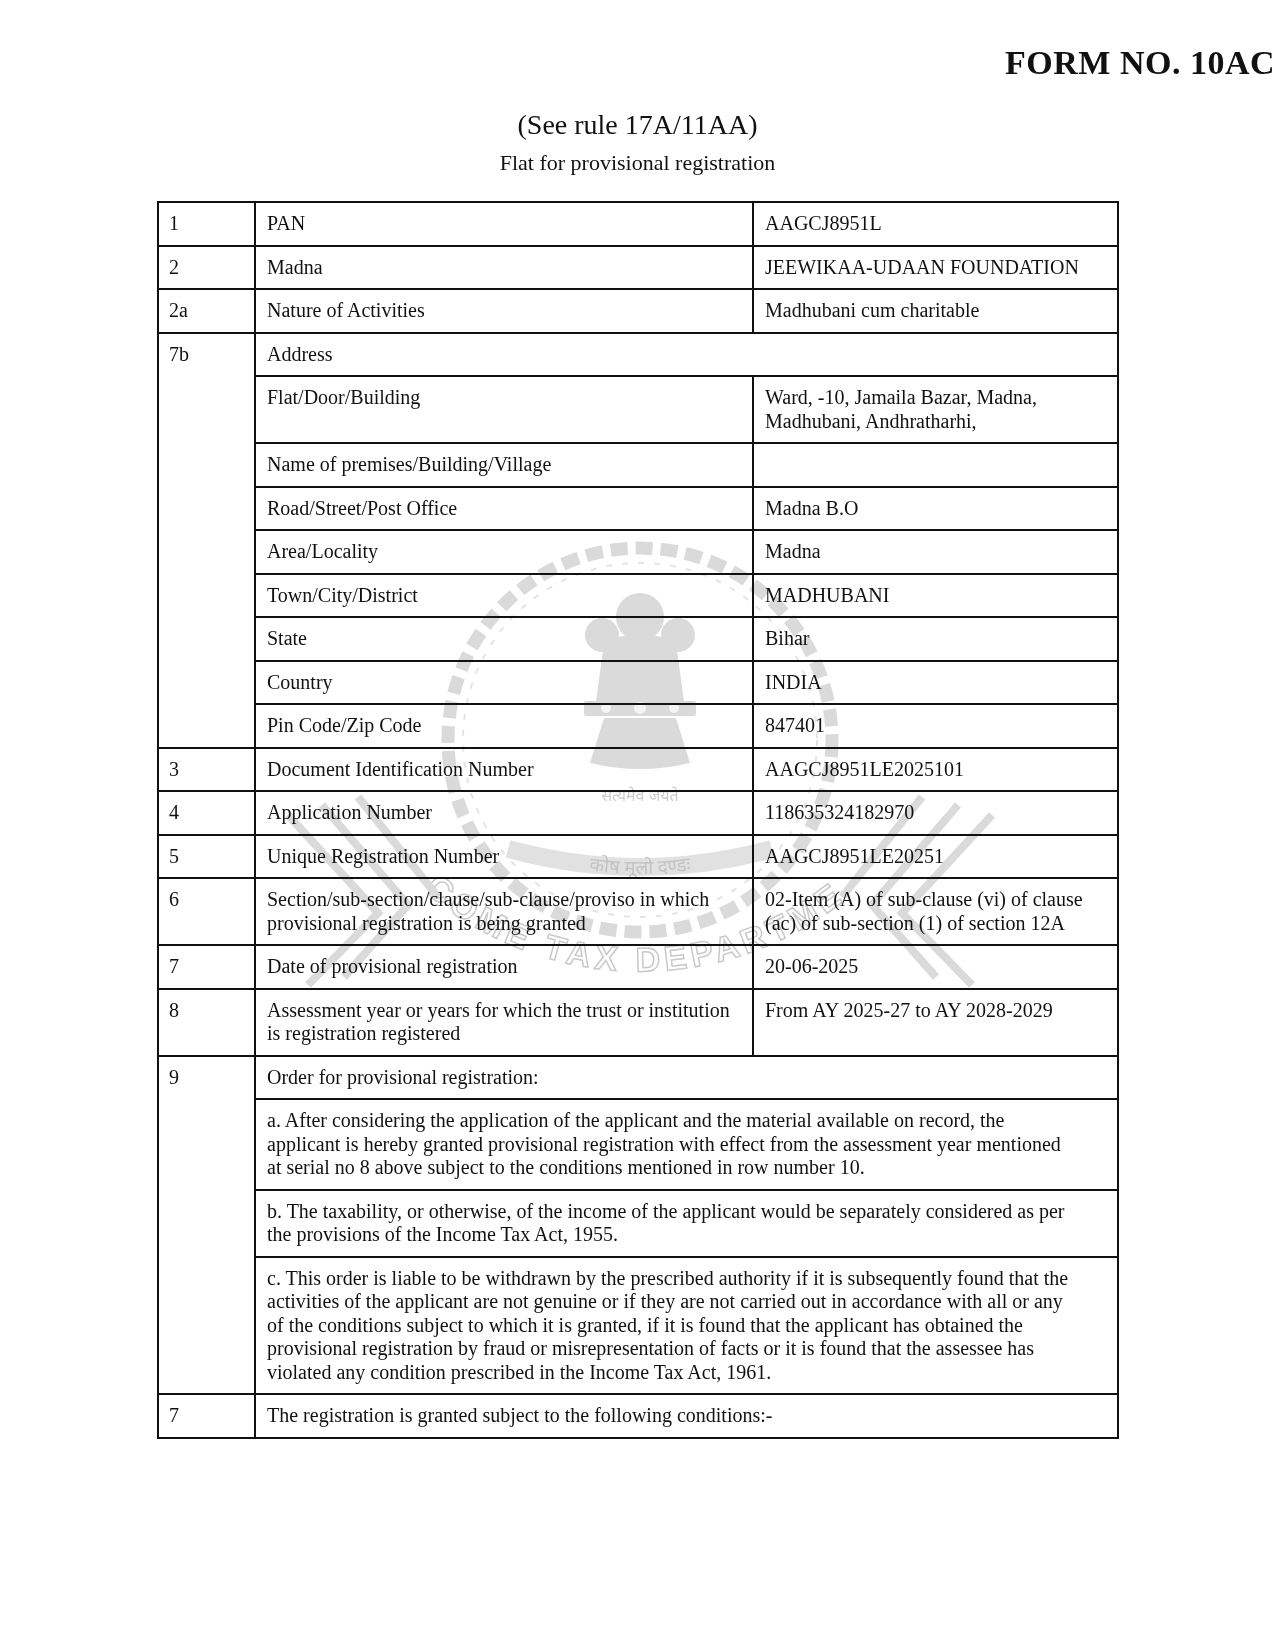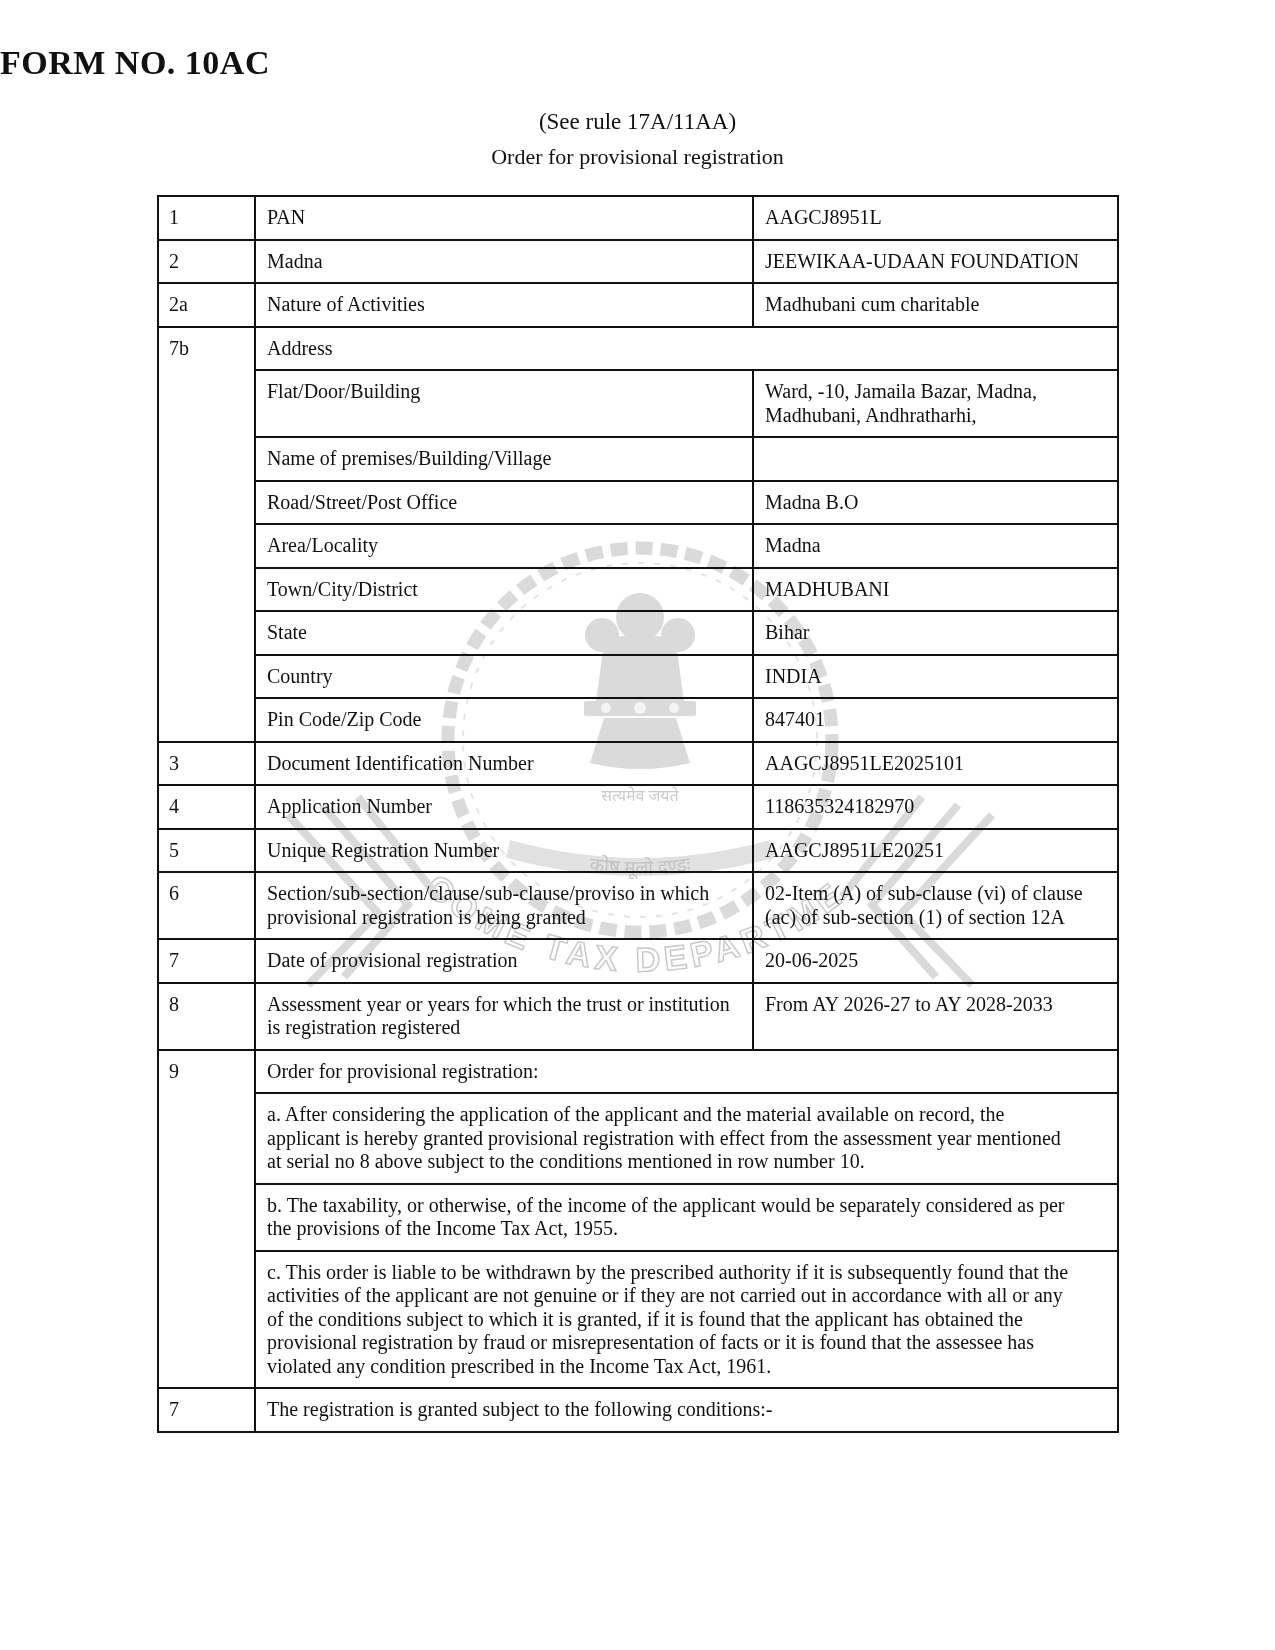--- a/index.html
+++ b/index.html
@@ -19,28 +19,28 @@
     width: 770px; height: 540px;
     z-index: 0;
     opacity: 0.9;
     pointer-events: none;
   }
 
   .content { position: relative; z-index: 1; }
 
   h1.form-title {
     margin: 0; padding-top: 44px;
-    text-align: left;
+    text-align: right;
     font-size: 34px; font-weight: bold;
     letter-spacing: 0.5px;
   }
   .rule-ref {
     margin-top: 27px;
     text-align: center;
-    font-size: 23px;
+    font-size: 28px;
   }
   .order-sub {
     margin-top: 9px;
     text-align: center;
     font-size: 22px;
   }
 
   table.reg-table {
     margin: 25px 0 0 157px;
     width: 960px;
@@ -108,21 +108,21 @@
     <g stroke="#d6d6d6" stroke-width="8" fill="none">
       <path d="M 734 310 L 644 408 L 714 480"></path>
       <path d="M 700 300 L 614 400 L 678 472"></path>
       <path d="M 664 292 L 584 392"></path>
     </g>
   </svg>
 
   <div class="content">
     <h1 class="form-title">FORM NO. 10AC</h1>
     <div class="rule-ref">(See rule 17A/11AA)</div>
-    <div class="order-sub">Order for provisional registration</div>
+    <div class="order-sub">Flat for provisional registration</div>
 
     <table class="reg-table">
       <colgroup>
         <col style="width:97px">
         <col style="width:498px">
         <col style="width:365px">
       </colgroup>
       <tbody>
         <tr>
           <td class="num">1</td>
@@ -198,21 +198,21 @@
           <td class="val">02-Item (A) of sub-clause (vi) of clause (ac) of sub-section (1) of section 12A</td>
         </tr>
         <tr>
           <td class="num">7</td>
           <td class="lbl">Date of provisional registration</td>
           <td class="val">20-06-2025</td>
         </tr>
         <tr>
           <td class="num">8</td>
           <td class="lbl">Assessment year or years for which the trust or institution is registration registered</td>
-          <td class="val">From AY 2026-27 to AY 2028-2033</td>
+          <td class="val">From AY 2025-27 to AY 2028-2029</td>
         </tr>
 
         <tr>
           <td class="num" rowspan="4">9</td>
           <td class="lbl" colspan="2">Order for provisional registration:</td>
         </tr>
         <tr>
           <td colspan="2">
             <div class="pwrap">a. After considering the application of the applicant and the material available on record, the applicant is hereby granted provisional registration with effect from the assessment year mentioned at serial no 8 above subject to the conditions mentioned in row number 10.</div>
           </td>

